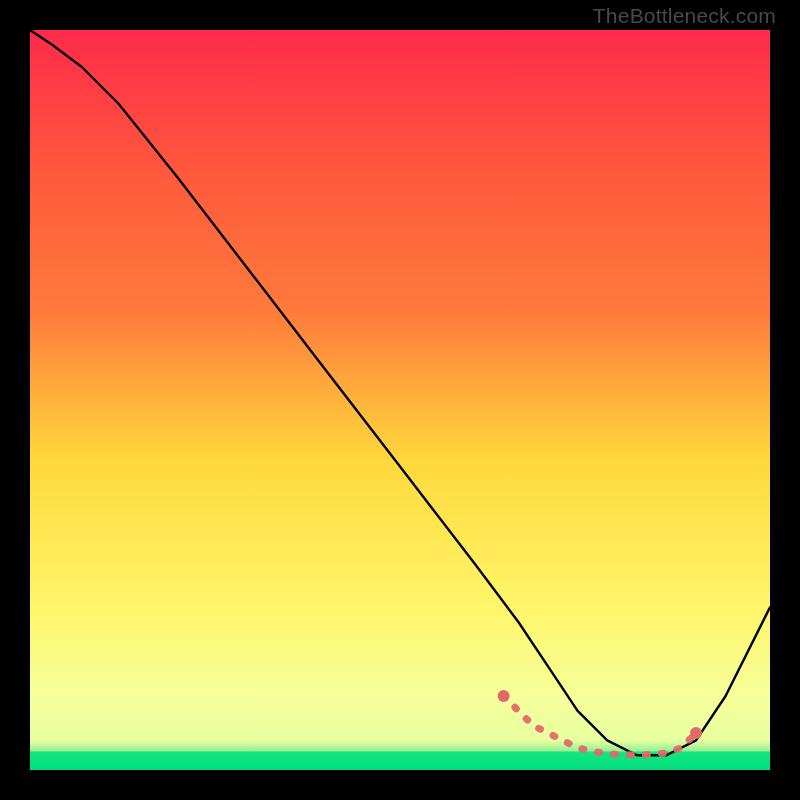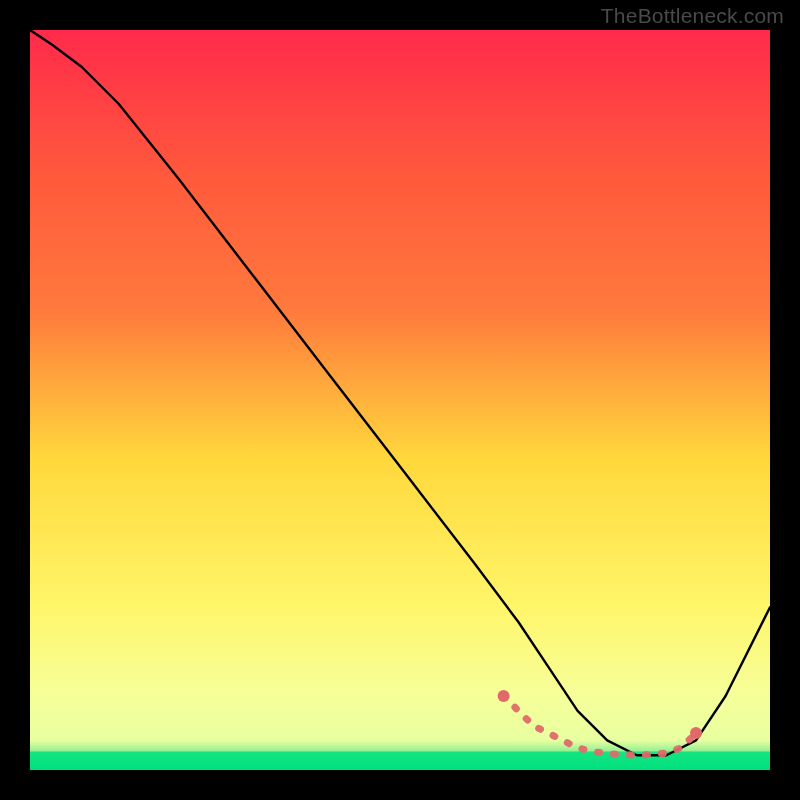--- a/index.html
+++ b/index.html
@@ -13,21 +13,21 @@
   }
   .outer {
     position: relative;
     width: 800px;
     height: 800px;
     background: #000000;
   }
   .watermark {
     position: absolute;
     top: 4px;
-    right: 16px;
+    right: 24px;
     color: #4a4a4a;
     font-size: 21px;
     font-weight: 500;
     letter-spacing: 0.2px;
   }
   .plot {
     position: absolute;
     left: 30px;
     top: 30px;
     width: 740px;

